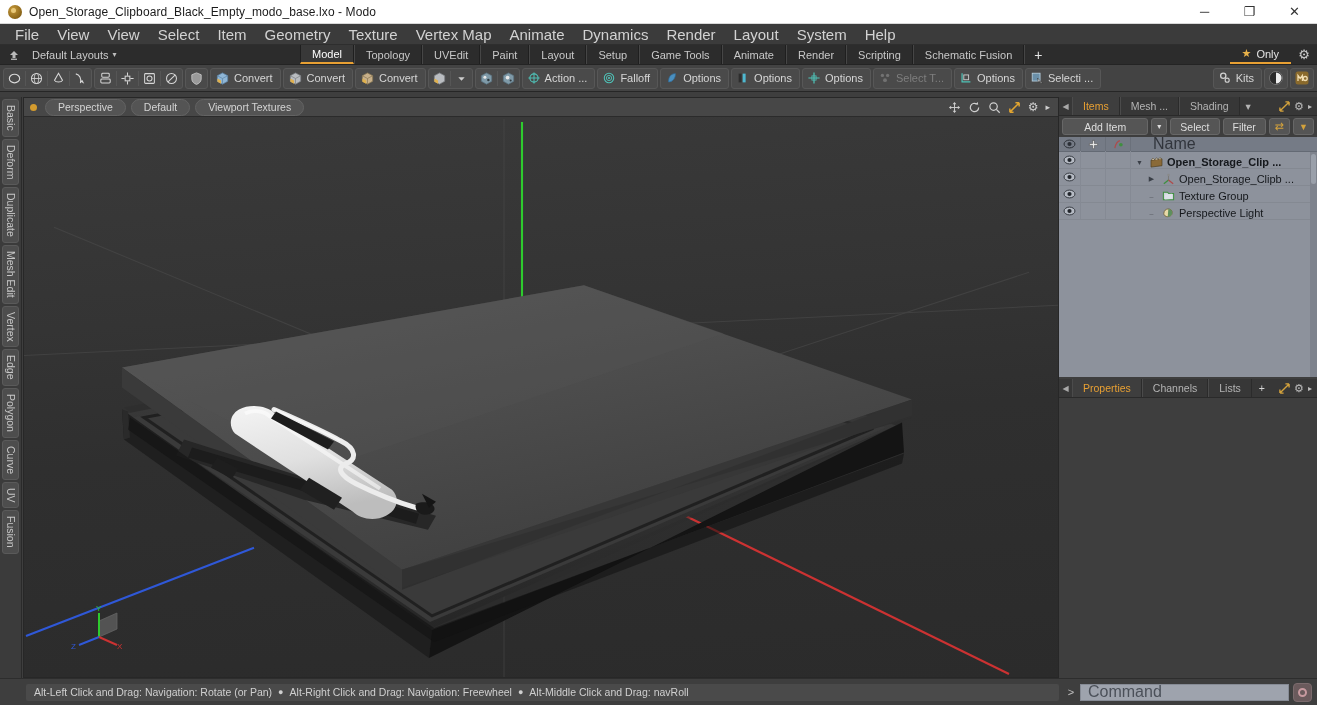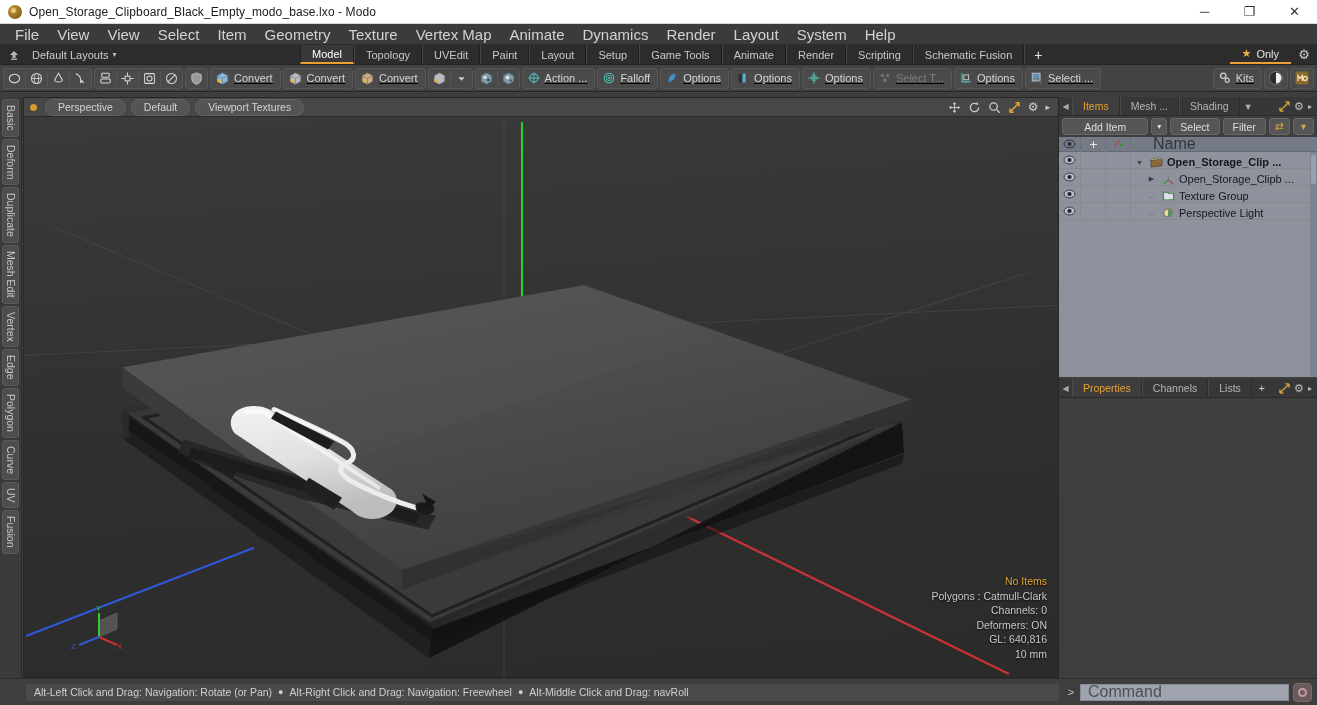--- a/index.html
+++ b/index.html
@@ -69,21 +69,21 @@
   }
   .star { color: #e8b24a; font-size: 11px; }
   .gear-btn {
     width: 26px; display: flex; align-items: center; justify-content: center;
     color: #c9c9c9; font-size: 13px;
   }
 
   
   .toolbar {
     height: 27px; background: #434343; display: flex; align-items: center;
-    gap: 2px; padding: 0 3px; border-bottom: 1px solid #262626; text-decoration: underline;
+    gap: 2px; padding: 0 3px; border-bottom: 1px solid #262626;
   }
   .tgroup {
     display: flex; align-items: center; height: 21px; background: #4a4a4a;
     border: 1px solid #575757; border-radius: 3px; overflow: hidden;
   }
   .tbtn {
     height: 19px; min-width: 21px; display: flex; align-items: center; justify-content: center;
     color: #d6d6d6; font-size: 11px; padding: 0 3px; gap: 4px;
   }
   .tbtn.lbl { padding: 0 7px 0 4px; }
@@ -663,28 +663,20 @@
           <path d="M392 386 C400 383 408 385 410 389 C412 393 408 397 401 397 C395 397 390 392 392 386 Z" fill="#1a1a1a"></path>
           <path d="M398 376 L412 384 L405 390 Z" fill="#151515"></path>
 
           <path d="M285 360 L318 380 L310 392 L276 372 Z" fill="#202020"></path>
           <path d="M193 340 L214 351 L208 361 L187 350 Z" fill="#1e1e1e"></path>
         </g>
 
         <path d="M106 300 L410 510 L880 336 L878 346 L410 524 L104 312 Z" fill="#101010" opacity=".55"></path>
       </svg>
 
-      <div class="vpinfo">
-        <div class="hl">No Items</div>
-        <div>Polygons : Catmull-Clark</div>
-        <div>Channels: 0</div>
-        <div>Deformers: ON</div>
-        <div>GL: 640,816</div>
-        <div>10 mm</div>
-      </div>
 
       <svg class="axisgiz" viewBox="0 0 60 54">
         <path d="M30 36 L48 28 L48 12 L30 20 Z" fill="#7a7a7a" opacity=".5" stroke="#9a9a9a" stroke-width=".8"></path>
         <line x1="30" y1="36" x2="30" y2="12" stroke="#2ecb2e" stroke-width="2"></line>
         <line x1="30" y1="36" x2="10" y2="44" stroke="#2f58d8" stroke-width="2"></line>
         <line x1="30" y1="36" x2="48" y2="44" stroke="#cc3232" stroke-width="2"></line>
         <text x="27" y="10" fill="#2ecb2e" font-size="8" font-family="Liberation Sans, sans-serif">Y</text>
         <text x="2" y="48" fill="#2f58d8" font-size="8" font-family="Liberation Sans, sans-serif">Z</text>
         <text x="48" y="48" fill="#cc3232" font-size="8" font-family="Liberation Sans, sans-serif">X</text>
       </svg>

